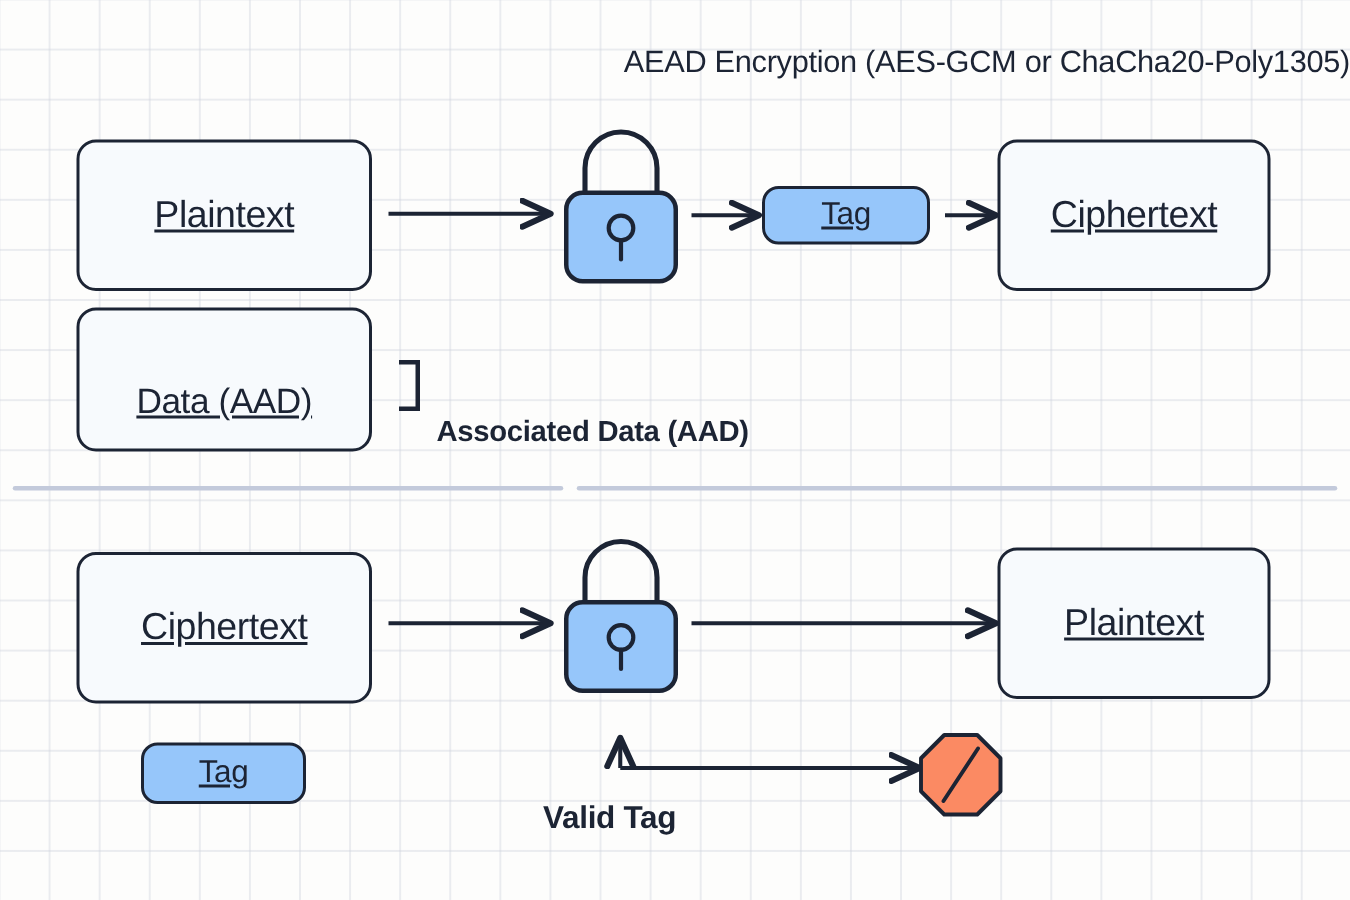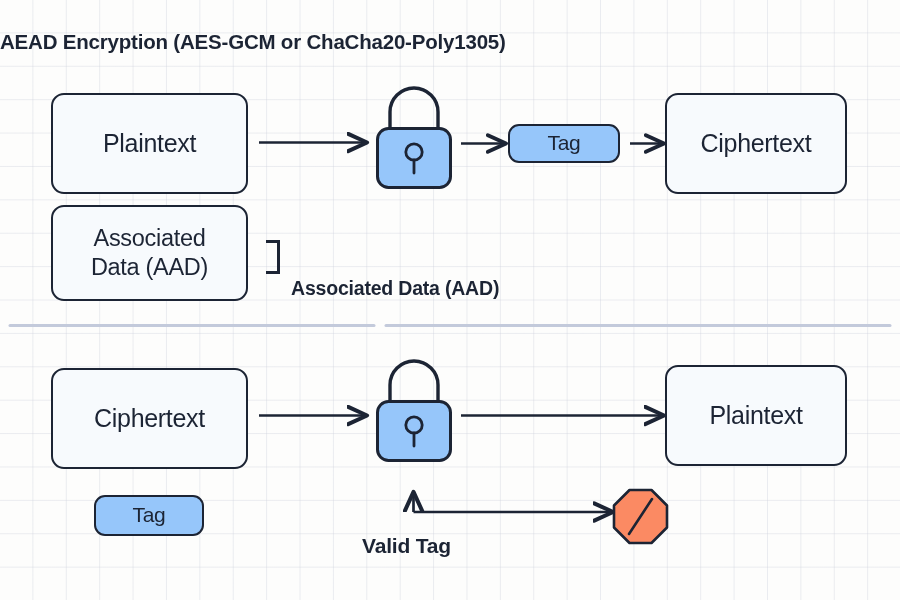--- a/index.html
+++ b/index.html
@@ -33,42 +33,43 @@
     height: 600px;
     pointer-events: none;
   }
 
   
   .title {
     position: absolute;
     left: 0;
     top: 30px;
     width: 900px;
-    text-align: left;
+    text-align: right;
     font-size: 20.5px;
-    font-weight: bold;
+    font-weight: normal;
     color: #1c2434;
     letter-spacing: -0.2px;
   }
 
   
   .node {
     position: absolute;
     box-sizing: border-box;
     border: 2.6px solid #1c2434;
     border-radius: 13px;
     background: #f7fafd;
     display: flex;
     align-items: center;
     justify-content: center;
     text-align: center;
     color: #1c2434;
     font-size: 25px;
     line-height: 1.18;
     letter-spacing: -0.3px;
+    text-decoration: underline;
   }
   .node.two-line {
     font-size: 23.5px;
     line-height: 1.22;
   }
   .node.tag {
     background: #96c6fa;
     border-width: 2.6px;
     border-radius: 11px;
     font-size: 21px;
@@ -188,21 +189,21 @@
     <g>
       <polygon points="629.5,490 651.5,490 667,505.5 667,527.5 651.5,543 629.5,543 614,527.5 614,505.5" fill="#fb8a63" stroke="#1c2434" stroke-width="2.6" stroke-linejoin="round"></polygon>
       <line x1="629" y1="534" x2="652" y2="499" stroke="#1c2434" stroke-width="2.6" stroke-linecap="round"></line>
     </g>
   </svg>
 
   <div class="node" id="box-plaintext-in">Plaintext</div>
 
   <div class="node two-line" id="box-aad">
     <span>
-      <span>Associated</span><br>
+      <br>
       <span>Data (AAD)</span>
     </span>
   </div>
 
   <div id="aad-bracket"></div>
   <div id="aad-label">Associated Data (AAD)</div>
 
   <div class="node tag" id="box-tag-top">Tag</div>
 
   <div class="node" id="box-ciphertext-out">Ciphertext</div>

